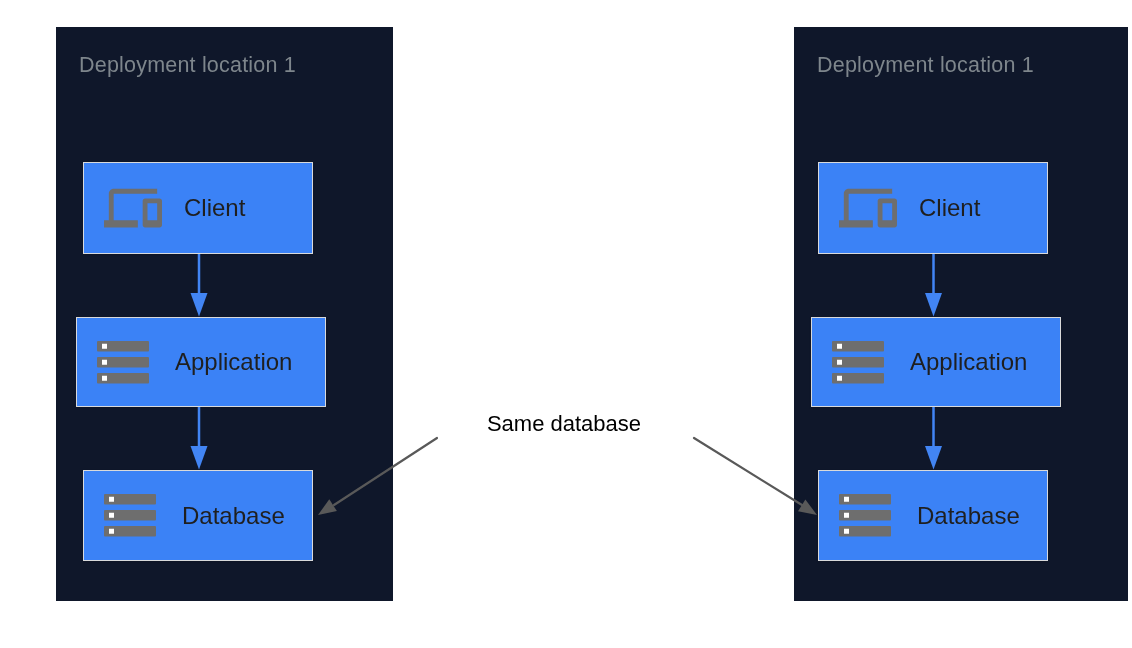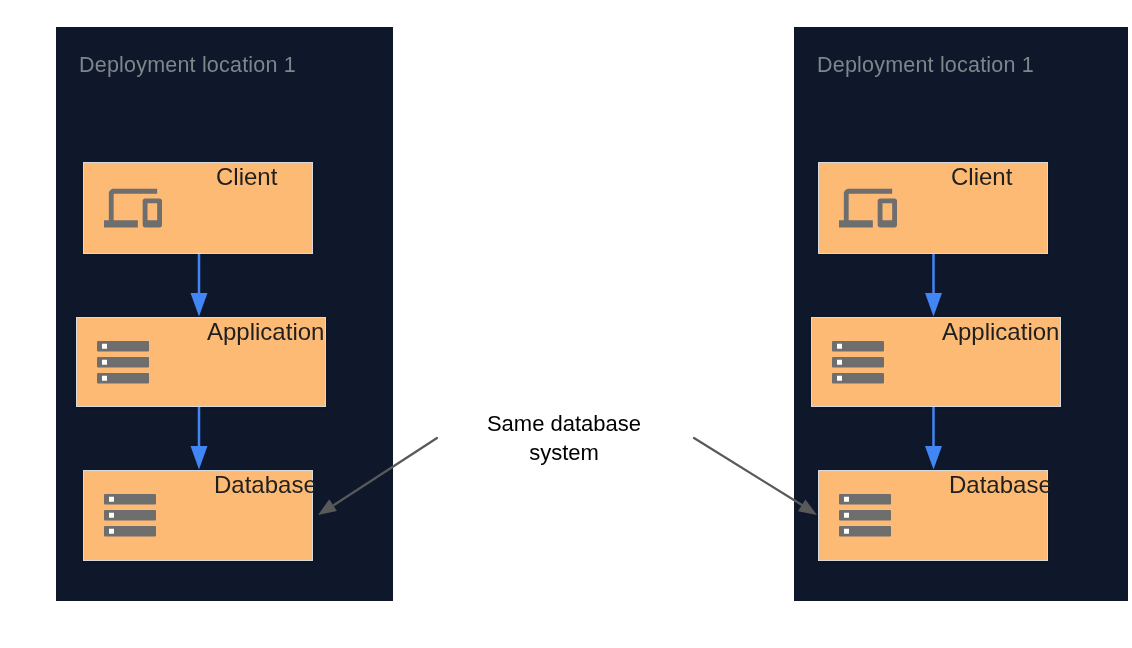--- a/index.html
+++ b/index.html
@@ -22,26 +22,26 @@
   .panel-title{
     position:absolute;
     left:23px;top:26px;
     font-size:21.5px;
     letter-spacing:.2px;
     color:#7e868c;
   }
   .node{
     position:absolute;
     box-sizing:border-box;
-    background:#fdba74;
+    background:#3b82f6;
     border:1px solid #d9dadb;
     box-shadow:0 1px 2px rgba(0,0,0,.15);
     display:flex;
+    align-items:center;
     padding-left:20px;
-    gap:32px;
   }
   .node-label{
     font-size:24px;
     color:#1f1f1f;
     white-space:nowrap;
   }
   .icon{display:flex;align-items:center;flex:0 0 auto;}
   .icon-devices{margin-right:22px;}
   .icon-server{margin-right:26px;}
   
@@ -192,16 +192,15 @@
       <polygon points="318,515 329.3,499.3 336.9,511.1" fill="#595959"></polygon>
     </g>
     <g>
       <line x1="694" y1="438" x2="802" y2="505" stroke="#595959" stroke-width="2.2" stroke-linecap="round"></line>
       <polygon points="817,515 798,511.3 805.4,499.5" fill="#595959"></polygon>
     </g>
   </svg>
 
   <div class="annotation">
     <div>Same database</div>
-    <div>system</div>
   </div>
 
 </div>
 
 </body></html>

